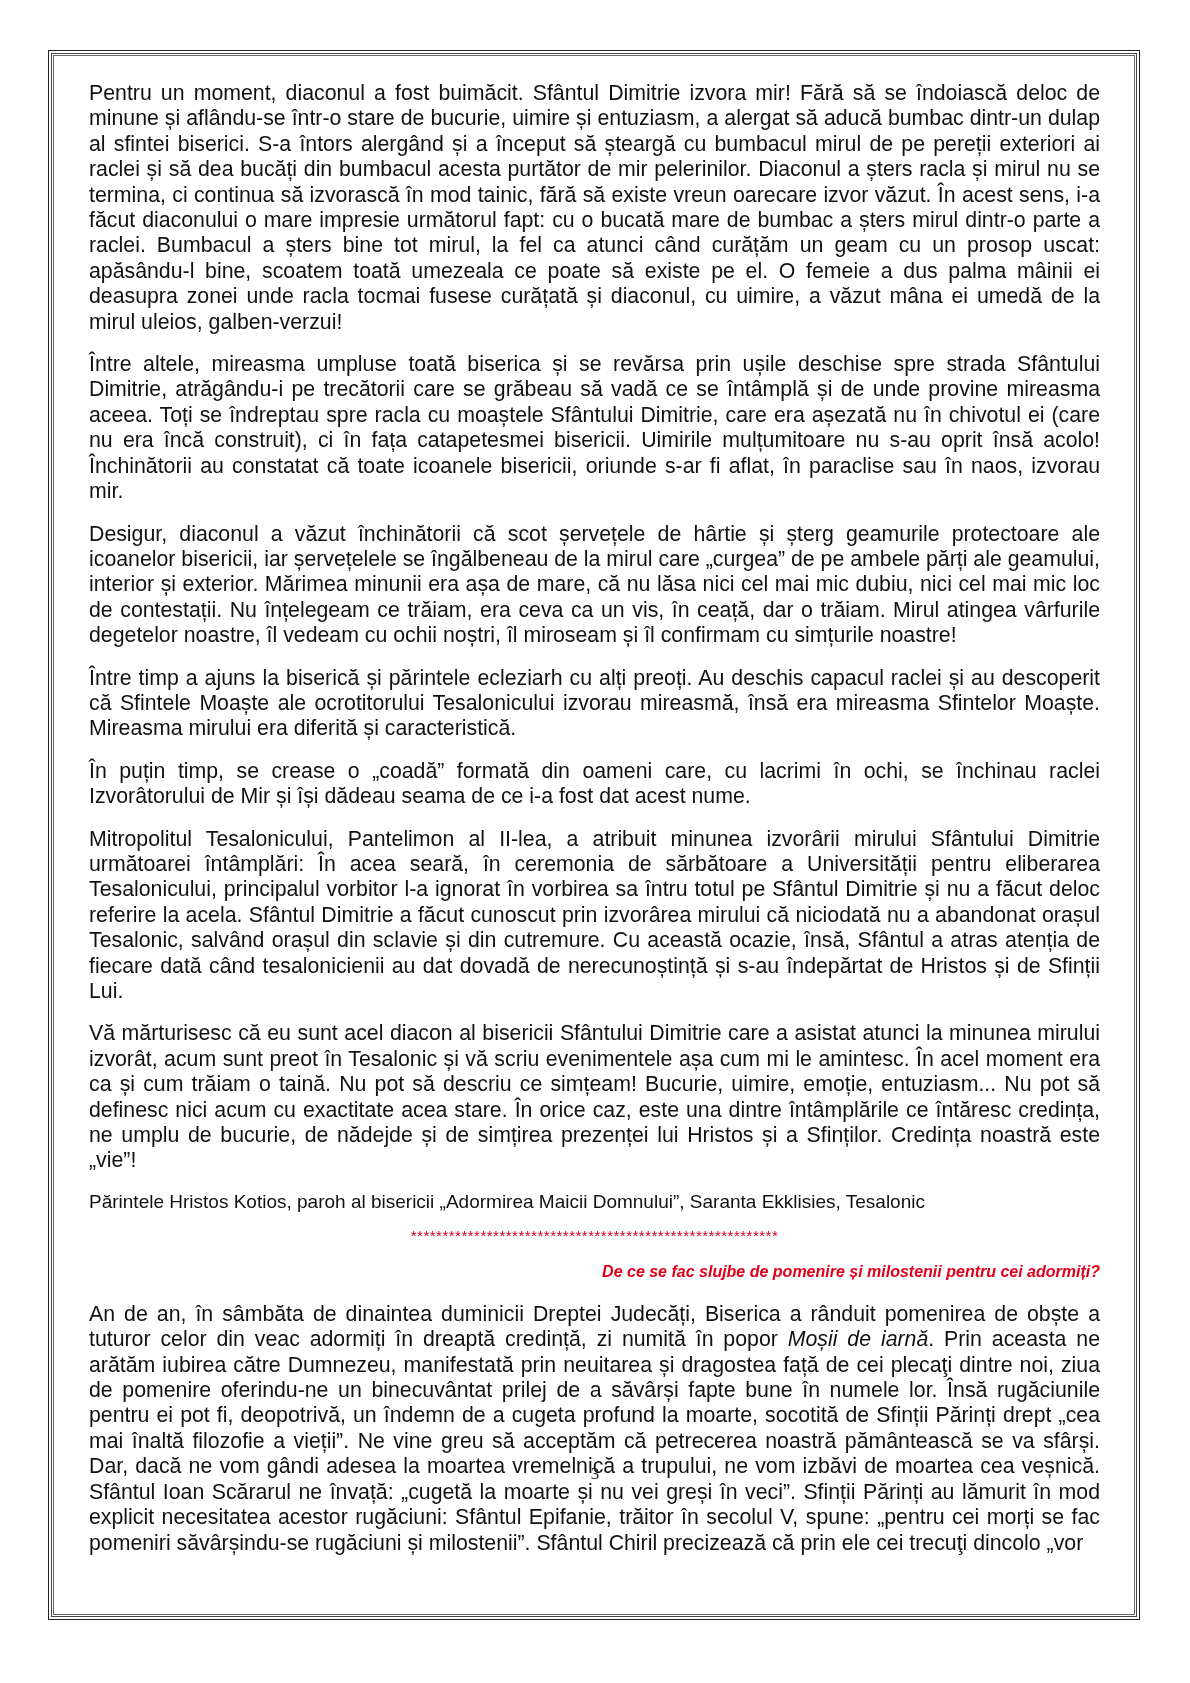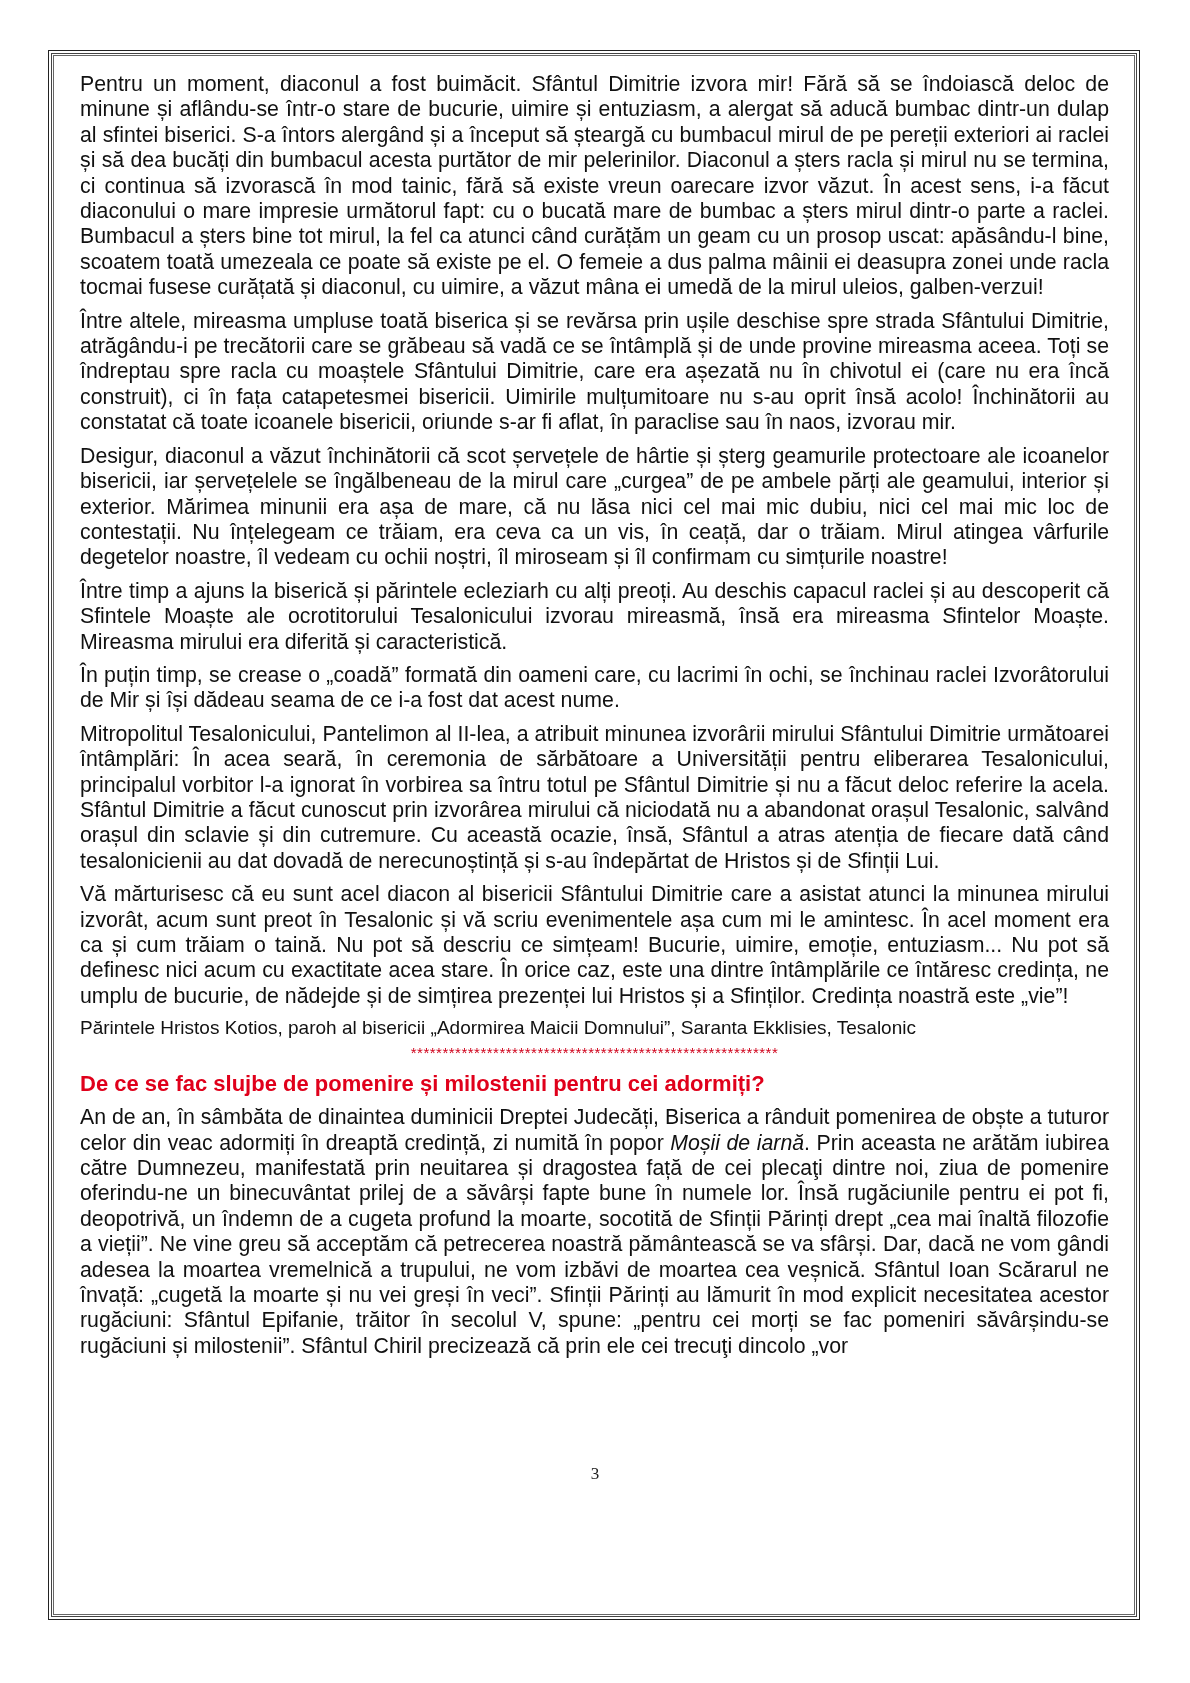--- a/index.html
+++ b/index.html
@@ -20,26 +20,26 @@
     }
     .content {
       position: absolute;
       left: 72px; top: 64px; width: 1045px;
       font-family: "Liberation Sans", sans-serif;
       font-size: 21.3px;
       line-height: 25.4px;
       color: #111;
       text-align: justify;
     }
-    .content p { margin: 8px; }
+    .content p { margin: 17px; }
     .signature { font-size: 19px; line-height: 22px; text-align: left; white-space: nowrap; }
     .stars { color: #d0021b; text-align: center; font-size: 15px; line-height: 12px; letter-spacing: 0.5px; margin-left: 90px; }
     .heading {
-      color: #e0001b; font-weight: bold; text-align: left;
-      font-size: 22px; line-height: 26px; margin-top: 12px !important;
+      color: #e0001b; font-weight: bold; text-align: right;
+      font-size: 16px; line-height: 26px; margin-top: 12px !important; font-style: italic;
     }
     .page-number {
       position: absolute; left: 0; right: 0; top: 1464px;
       text-align: center;
       font-family: "Liberation Serif", serif; font-size: 17px; color: #222;
     }
     em { font-style: italic; }
   </style>
 </head>
 <body>

